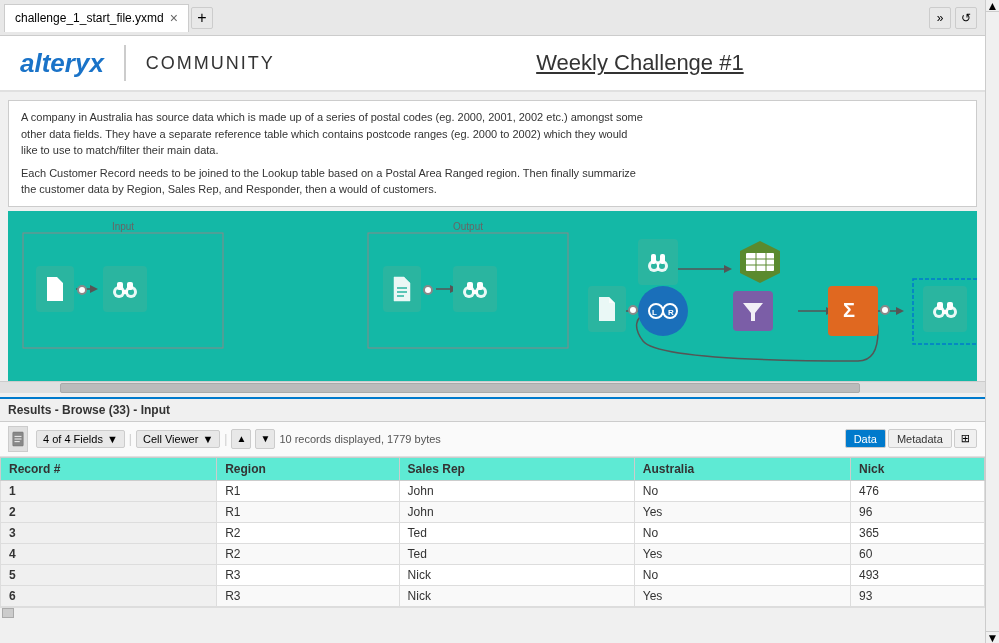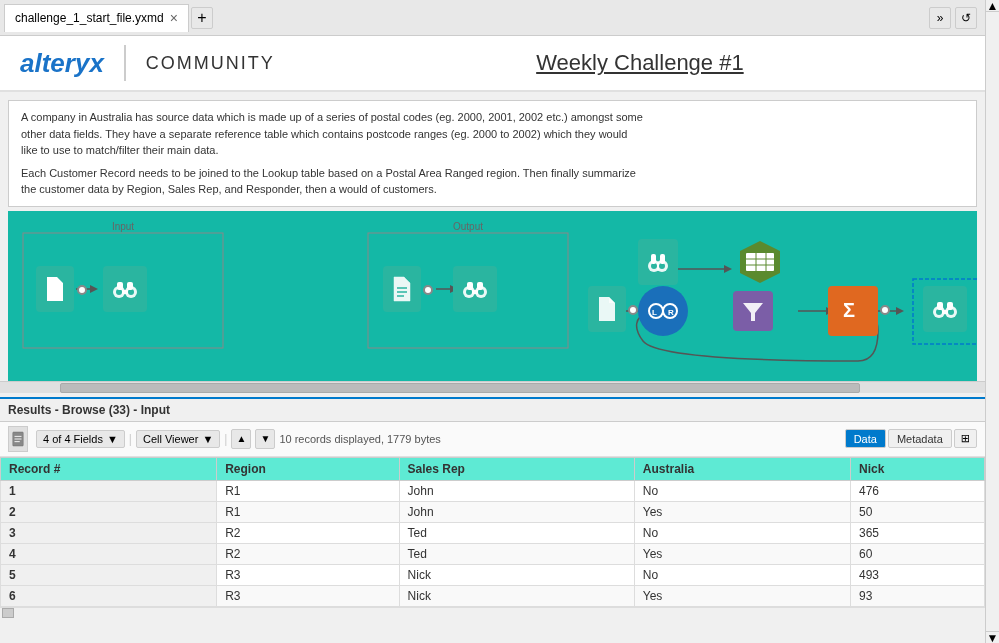--- a/index.html
+++ b/index.html
@@ -320,21 +320,21 @@
     <td>R1</td>
     <td>John</td>
     <td>No</td>
     <td>476</td>
   </tr>
             <tr>
     <td class="record-num-col">2</td>
     <td>R1</td>
     <td>John</td>
     <td>Yes</td>
-    <td>50</td>
+    <td>96</td>
   </tr>
             <tr>
     <td class="record-num-col">3</td>
     <td>R2</td>
     <td>Ted</td>
     <td>No</td>
     <td>365</td>
   </tr>
             <tr>
     <td class="record-num-col">4</td>

